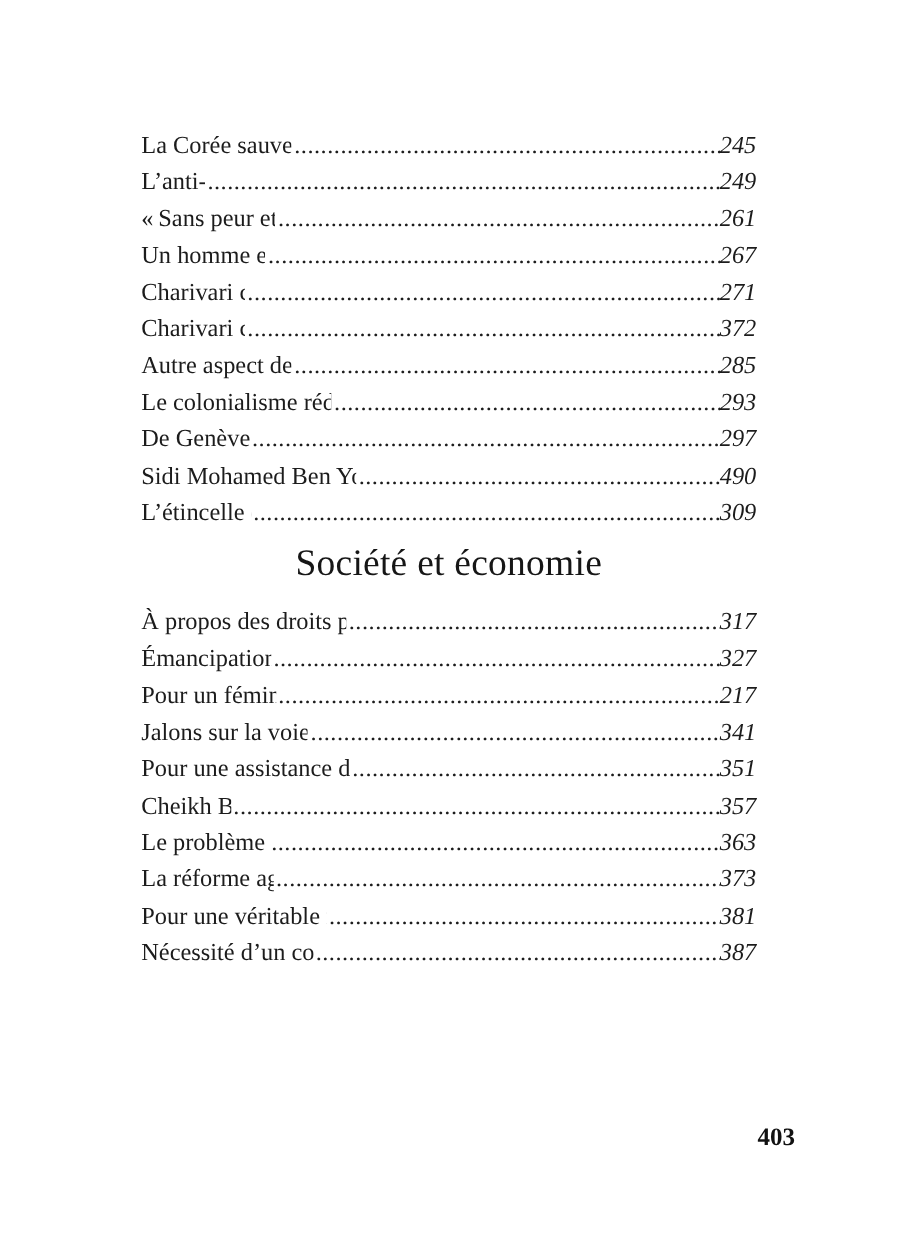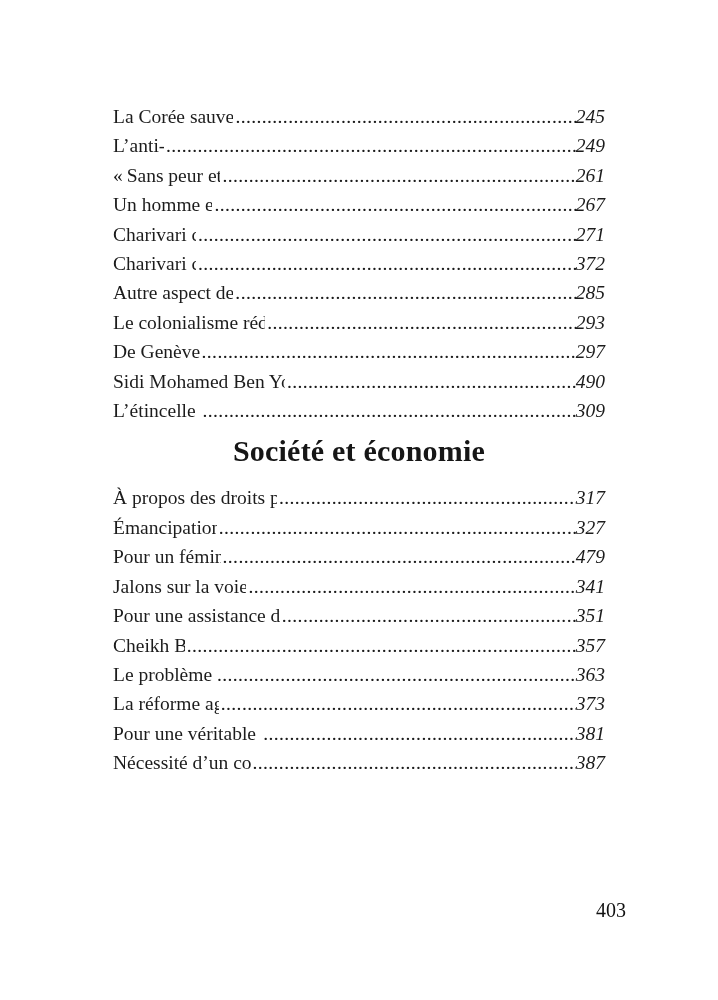--- a/index.html
+++ b/index.html
@@ -18,21 +18,21 @@
   }
   .toc {
     position: absolute;
     left: 113px;
     right: 113px;
     top: 102px;
   }
   .toc-section { margin: 0; padding: 0; }
   .section-heading {
     font-size: 30px;
-    font-weight: bold;
+    font-weight: normal;
     line-height: 36px;
     text-align: center;
     margin: 8px 0 14px 0;
     padding: 0;
     letter-spacing: 0.2px;
     color: #161616;
   }
   .section-entries { margin: 0; padding: 0; }
   .entry {
     display: flex;
@@ -55,23 +55,23 @@
     content: "..................................................................................................................................................";
     letter-spacing: 0.4px;
   }
   .pagenum {
     flex: 0 0 auto;
     font-style: italic;
   }
   .folio {
     position: absolute;
     top: 898px;
-    right: 92px;
+    right: 82px;
     font-size: 20px;
-    font-weight: normal;
+    font-weight: bold;
     line-height: 24px;
     color: #111111;
     margin-left: 45px;
   }
 </style>
 </head>
 <body>
 
 <div class="page">
   <main class="toc">
@@ -157,21 +157,21 @@
 
   <div class="entry">
     <span class="entry-title">Émancipation ou évolution ?</span>
     <span class="leader"></span>
     <span class="pagenum">327</span>
   </div>
 
   <div class="entry">
     <span class="entry-title">Pour un féminisme musulman</span>
     <span class="leader"></span>
-    <span class="pagenum">479</span>
+    <span class="pagenum">217</span>
   </div>
 
   <div class="entry">
     <span class="entry-title">Jalons sur la voie du féminisme algérien</span>
     <span class="leader"></span>
     <span class="pagenum">341</span>
   </div>
 
   <div class="entry">
     <span class="entry-title">Pour une assistance de l’enfance abandonnée en Algérie</span>

